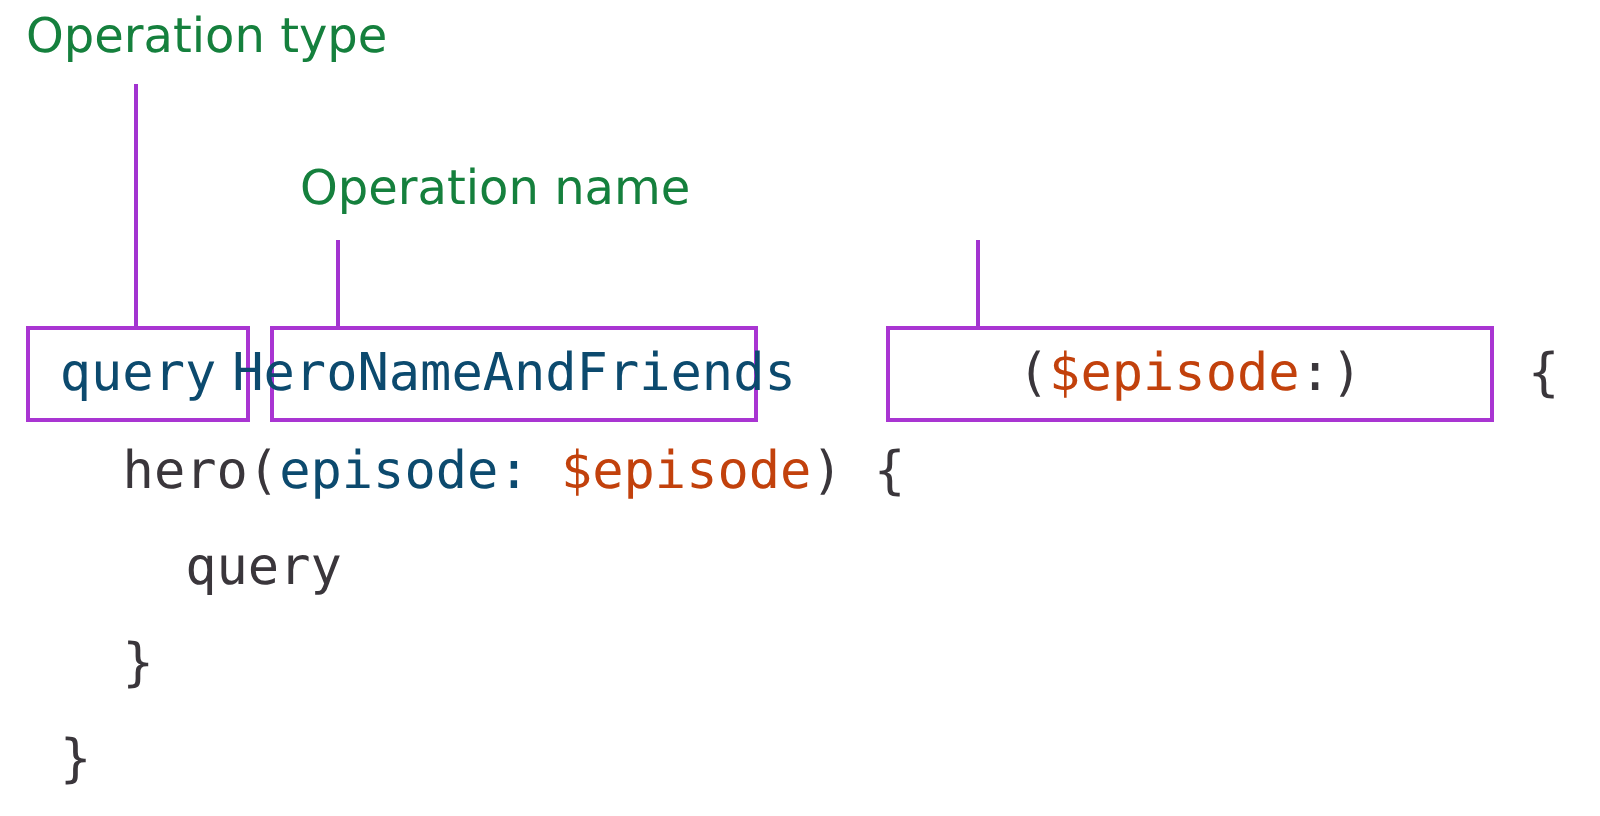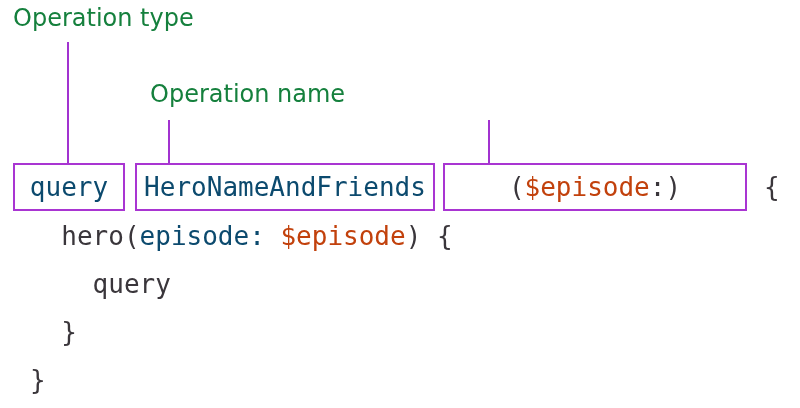--- a/index.html
+++ b/index.html
@@ -75,21 +75,21 @@
   <div class="ann-label" style="left:150px; top:80px;">Operation name</div>
 
   <div class="connector" style="left:67px; top:42px; height:121px;"></div>
   <div class="connector" style="left:168px; top:120px; height:43px;"></div>
   <div class="connector" style="left:488px; top:120px; height:43px;"></div>
 
   <div class="token-box" style="left:13px; width:112px;">
       <span class="tok-kw">query</span>
     </div>
 
-  <div class="token-box" style="left:135px; width:300px;">
+  <div class="token-box" style="left:135px; width:244px;">
       <span class="tok-kw">HeroNameAndFriends</span>
     </div>
 
   <div class="token-box" style="left:443px; width:304px;">
       <span class="tok-plain">(</span>
       <span class="tok-var">$episode</span>
       <span class="tok-plain">:</span>
       <span class="tok-plain">)</span>
     </div>
 

